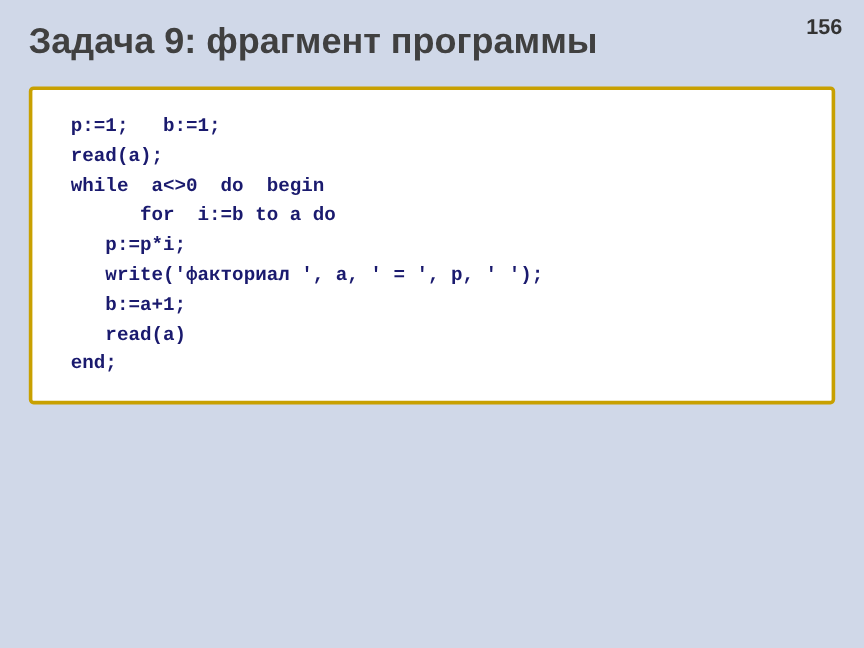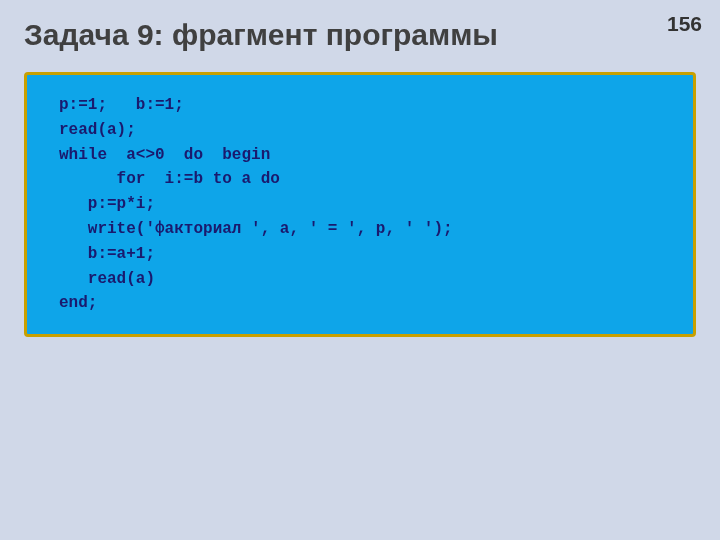--- a/index.html
+++ b/index.html
@@ -21,41 +21,41 @@
       width: 720px;
       height: 540px;
       background-color: #d0d8e8;
       position: relative;
     }
 
     .slide-number {
       position: absolute;
       top: 12px;
       right: 18px;
-      font-size: 21px;
+      font-size: 18px;
       font-weight: bold;
       color: #333;
     }
 
     .slide-title {
       position: absolute;
       top: 18px;
       left: 24px;
       font-size: 30px;
       font-weight: bold;
       color: #404040;
       font-family: Arial, sans-serif;
     }
 
     .code-box {
       position: absolute;
       top: 72px;
       left: 24px;
       right: 24px;
-      background-color: #0ea5e9;
+      background-color: #ffffff;
       border: 3px solid #c8a000;
       border-radius: 4px;
       padding: 18px 24px 18px 32px;
     }
 
     .code-content {
       font-family: 'Courier New', Courier, monospace;
       font-size: 16px;
       font-weight: bold;
       color: #1a1a6e;

